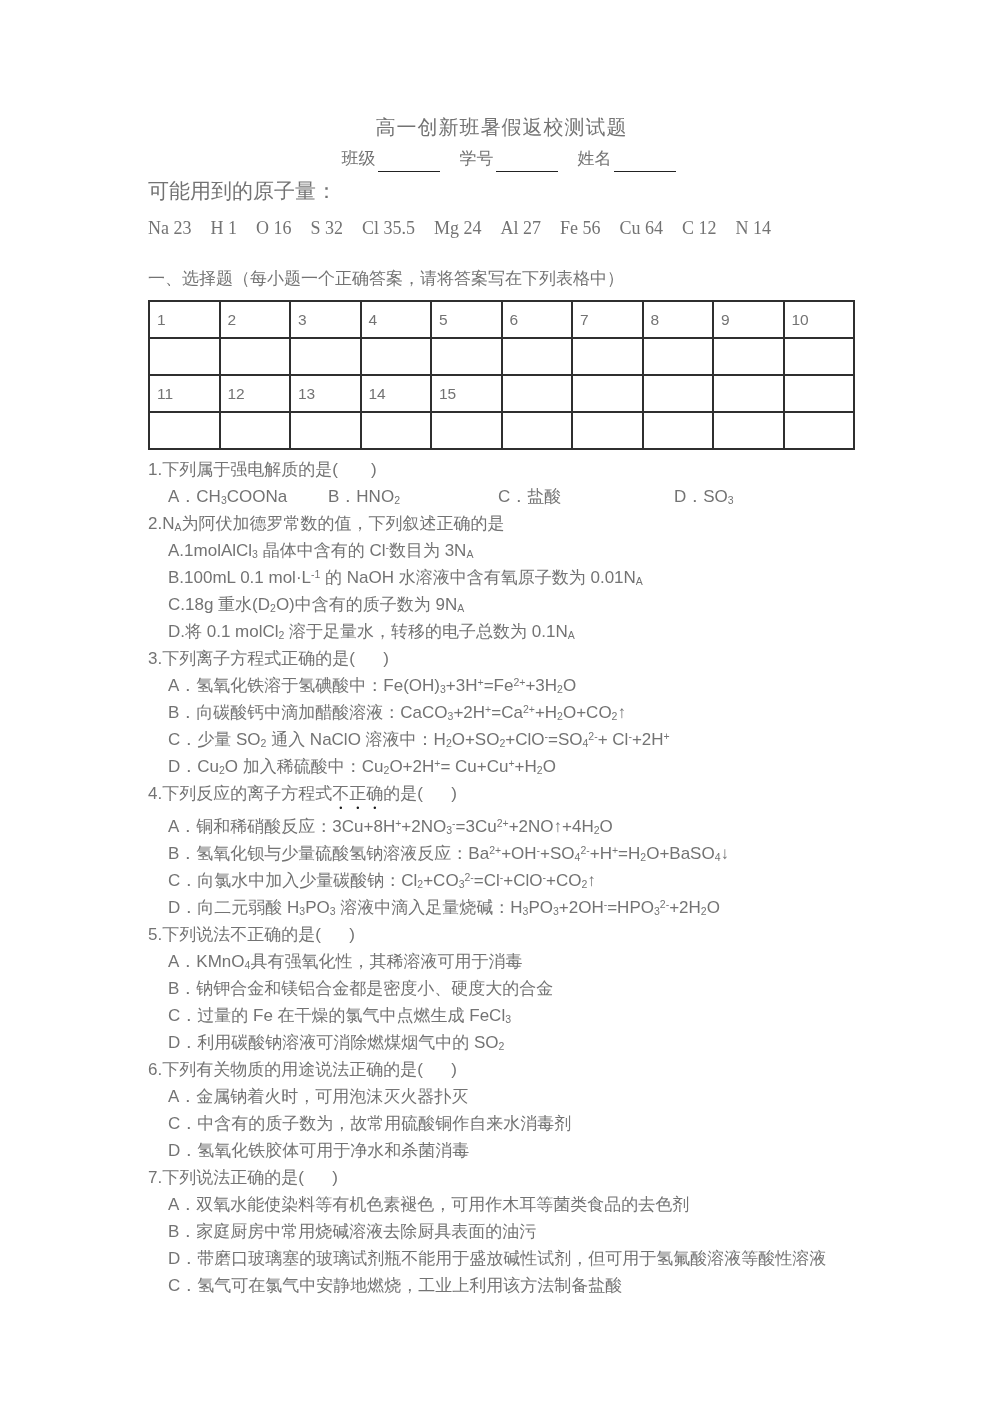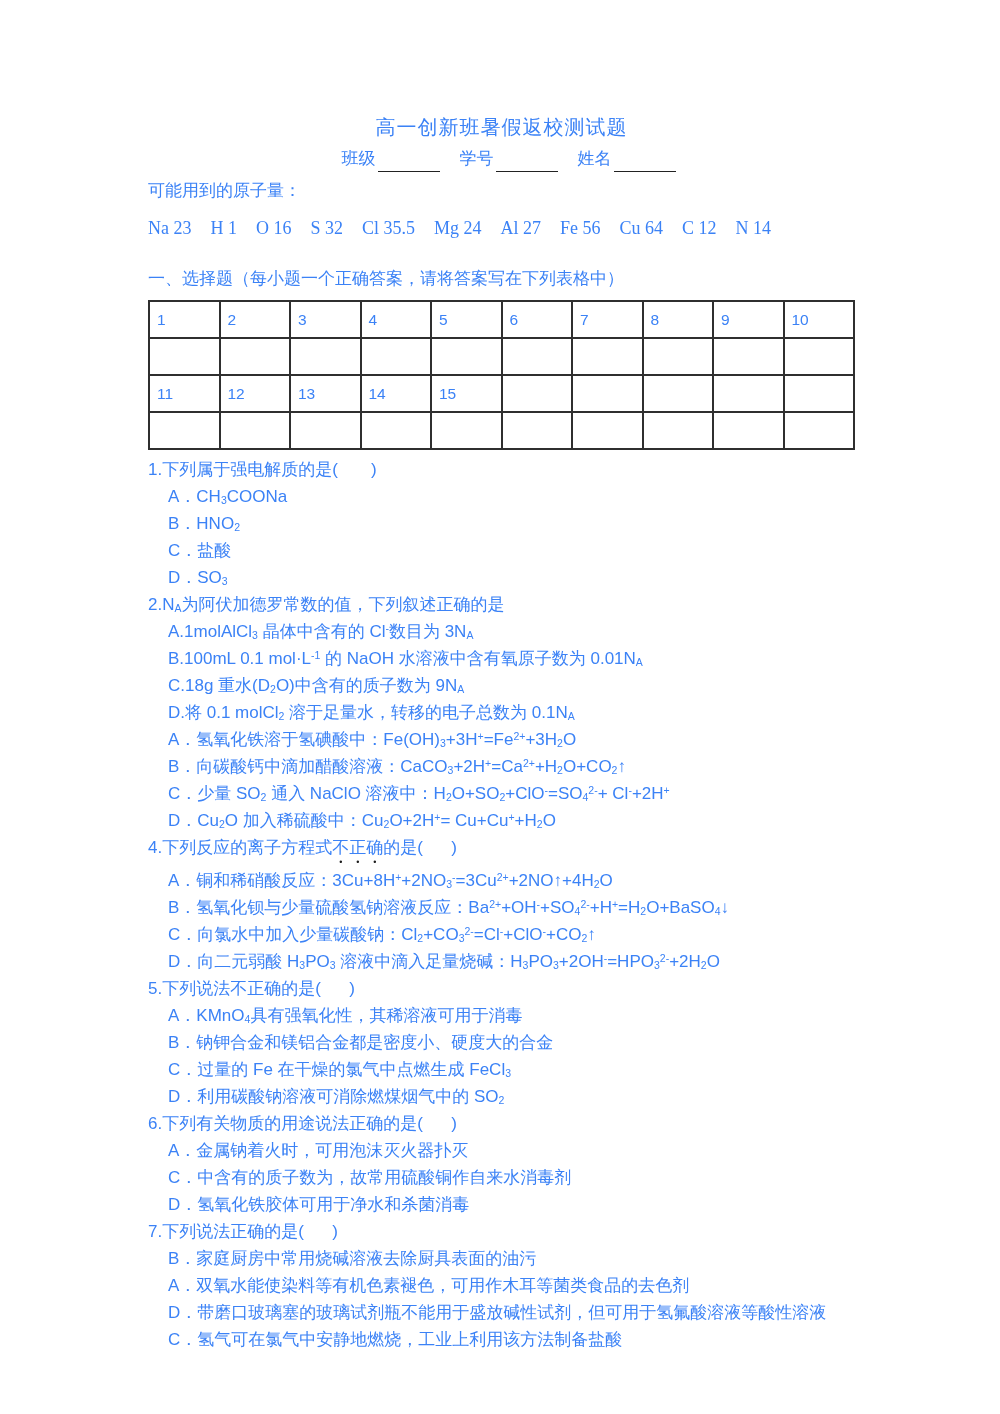--- a/index.html
+++ b/index.html
@@ -2,21 +2,21 @@
 <html><head>
 <meta charset="utf-8">
 <style>
   html,body{margin:0;padding:0;background:#ffffff;}
   .page{
     position:relative;
     width:1000px;height:1414px;
     box-sizing:border-box;
     padding:112px 145px 0 148px;
     background:#ffffff;
-    color:#3b82f6;
+    color:#737373;
     font-family:"Liberation Sans","DejaVu Sans",sans-serif;
     overflow:hidden;
   }
   .title{
     text-align:center;
     font-size:20px;
     line-height:30px;
     letter-spacing:1px;
   }
   .fields{
@@ -28,21 +28,21 @@
   }
   .field{display:inline-flex;align-items:flex-end;margin:0 10px;justify-content:space-between;}
   .blank{
     display:inline-block;
     width:62px;height:1.02em;
     border-bottom:1.7px solid #222;
     margin-left:2px;
   }
   .note{
     margin-top:7px;
-    font-size:17px;
+    font-size:21px;
     line-height:24px;
   }
   .atomic{
     margin-top:13px;
     font-family:"Liberation Serif","DejaVu Serif",serif;
     font-size:18px;
     line-height:24px;
     display:flex;
     gap:19px;
     white-space:pre;
@@ -65,21 +65,21 @@
     padding:1px 2px 1px 7px;
     vertical-align:middle;
     text-align:left;
   }
   .questions{
     margin-top:6px;
     font-size:17px;
     line-height:27px;
   }
   .stem,.option{white-space:pre-wrap;}
-  .options{padding-left:20px;flex-direction:column;}
+  .options{padding-left:20px;}
   .options.inline{display:flex;}
   .options.inline .option:nth-child(1){width:160px;}
   .options.inline .option:nth-child(2){width:170px;}
   .options.inline .option:nth-child(3){width:176px;}
   sub,sup{font-size:10.5px;line-height:0;}
   sub{vertical-align:-0.18em;}
   sup{vertical-align:0.45em;}
   em.emdot{
     font-style:normal;
     -webkit-text-emphasis:filled dot #1c1c1c;
@@ -171,20 +171,21 @@
       <div class="question">
         <div class="stem">2.N<sub>A</sub>为阿伏加德罗常数的值，下列叙述正确的是</div>
         <div class="options">
           <div class="option">A.1molAlCl<sub>3</sub> 晶体中含有的 Cl<sup>-</sup>数目为 3N<sub>A</sub></div>
           <div class="option">B.100mL 0.1 mol·L<sup>-1</sup> 的 NaOH 水溶液中含有氧原子数为 0.01N<sub>A</sub></div>
           <div class="option">C.18g 重水(D<sub>2</sub>O)中含有的质子数为 9N<sub>A</sub></div>
           <div class="option">D.将 0.1 molCl<sub>2</sub> 溶于足量水，转移的电子总数为 0.1N<sub>A</sub></div>
         </div>
       </div>
       <div class="question">
+        <div class="stem">3.下列离子方程式正确的是(      )</div>
         <div class="options">
           <div class="option">A．氢氧化铁溶于氢碘酸中：Fe(OH)<sub>3</sub>+3H<sup>+</sup>=Fe<sup>2+</sup>+3H<sub>2</sub>O</div>
           <div class="option">B．向碳酸钙中滴加醋酸溶液：CaCO<sub>3</sub>+2H<sup>+</sup>=Ca<sup>2+</sup>+H<sub>2</sub>O+CO<sub>2</sub>↑</div>
           <div class="option">C．少量 SO<sub>2</sub> 通入 NaClO 溶液中：H<sub>2</sub>O+SO<sub>2</sub>+ClO<sup>-</sup>=SO<sub>4</sub><sup>2-</sup>+ Cl<sup>-</sup>+2H<sup>+</sup></div>
           <div class="option">D．Cu<sub>2</sub>O 加入稀硫酸中：Cu<sub>2</sub>O+2H<sup>+</sup>= Cu+Cu<sup>+</sup>+H<sub>2</sub>O</div>
         </div>
       </div>
       <div class="question">
         <div class="stem">4.下列反应的离子方程式<em class="emdot">不正确</em>的是(      )</div>
         <div class="options">
@@ -207,20 +208,20 @@
         <div class="stem">6.下列有关物质的用途说法正确的是(      )</div>
         <div class="options">
           <div class="option">A．金属钠着火时，可用泡沫灭火器扑灭</div>
           <div class="option">C．中含有的质子数为，故常用硫酸铜作自来水消毒剂</div>
           <div class="option">D．氢氧化铁胶体可用于净水和杀菌消毒</div>
         </div>
       </div>
       <div class="question">
         <div class="stem">7.下列说法正确的是(      )</div>
         <div class="options">
+          <div class="option">A．双氧水能使染料等有机色素褪色，可用作木耳等菌类食品的去色剂</div>
           <div class="option">B．家庭厨房中常用烧碱溶液去除厨具表面的油污</div>
-          <div class="option">A．双氧水能使染料等有机色素褪色，可用作木耳等菌类食品的去色剂</div>
           <div class="option">D．带磨口玻璃塞的玻璃试剂瓶不能用于盛放碱性试剂，但可用于氢氟酸溶液等酸性溶液</div>
           <div class="option">C．氢气可在氯气中安静地燃烧，工业上利用该方法制备盐酸</div>
         </div>
       </div>
     </div>
 </div>
 
 </body></html>

